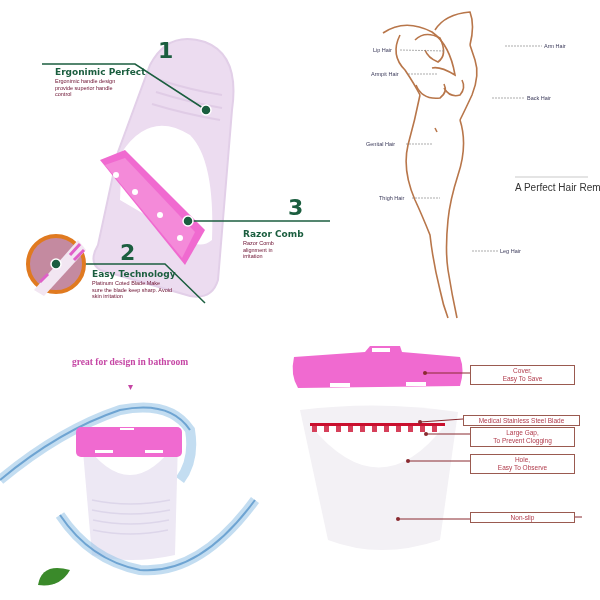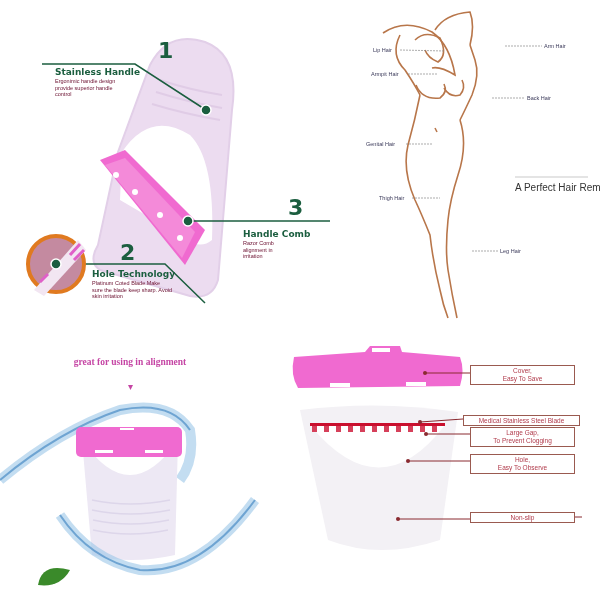--- a/index.html
+++ b/index.html
@@ -49,29 +49,29 @@
     <circle cx="188" cy="221" r="5" fill="#1b5e3f" stroke="#fff" stroke-width="1.5"></circle>
     <polyline points="56,264 165,264 205,303" stroke="#1b5e3f" stroke-width="1.5" fill="none"></polyline>
 
     <circle cx="56" cy="264" r="28" fill="#c48aa0" stroke="#e07a20" stroke-width="4"></circle>
     <path d="M34,290 L78,240 L86,250 L44,296 Z" fill="#f2e6f2"></path>
     <path d="M70,255 L80,244 M74,260 L84,250 M40,282 L48,274" stroke="#e060c8" stroke-width="3"></path>
     <circle cx="56" cy="264" r="5" fill="#1b5e3f" stroke="#fff" stroke-width="1.5"></circle>
   </svg>
 
   <div class="abs num" style="left:158px;top:38px;">1</div>
-  <div class="abs feat-title" style="left:55px;top:67px;">Stainless Handle</div>
+  <div class="abs feat-title" style="left:55px;top:67px;">Ergonimic Perfect</div>
   <div class="abs feat-desc" style="left:55px;top:78px;">Ergonimic handle design provide superior handle control</div>
 
   <div class="abs num" style="left:120px;top:240px;">2</div>
-  <div class="abs feat-title" style="left:92px;top:269px;">Hole Technology</div>
+  <div class="abs feat-title" style="left:92px;top:269px;">Easy Technology</div>
   <div class="abs feat-desc" style="left:92px;top:280px;width:80px;">Platinum Coted Blade.Make sure the blade keep sharp. Avoid skin irritation</div>
 
   <div class="abs num" style="left:288px;top:195px;">3</div>
-  <div class="abs feat-title" style="left:243px;top:229px;">Handle Comb</div>
+  <div class="abs feat-title" style="left:243px;top:229px;">Razor Comb</div>
   <div class="abs feat-desc" style="left:243px;top:240px;width:45px;">Razor Comb alignment in irritation</div>
 </div>
 
 <div class="panel" style="left:330px;top:0;width:270px;height:330px;">
   <svg width="270" height="330">
     <g stroke="#b8764a" stroke-width="1.6" fill="none">
       <path d="M53,33 Q75,18 102,32 Q120,45 125,75 Q110,66 102,68"></path>
       <path d="M105,30 Q115,14 140,12 Q145,25 140,45"></path>
       <path d="M85,40 Q95,30 110,38 Q118,55 108,62 Q98,58 95,50"></path>
       <path d="M70,35 Q60,55 75,70 Q85,85 90,95"></path>
@@ -99,21 +99,21 @@
   <div class="abs body-label" style="left:41px;top:71px;">Armpit Hair</div>
   <div class="abs body-label" style="left:197px;top:95px;">Back Hair</div>
   <div class="abs body-label" style="left:36px;top:141px;">Genital Hair</div>
   <div class="abs body-label" style="left:49px;top:195px;">Thigh Hair</div>
   <div class="abs body-label" style="left:170px;top:248px;">Leg Hair</div>
   <div class="abs tagline" style="left:185px;top:182px;">A Perfect Hair Remover.</div>
 </div>
 
 <div class="panel" style="left:0;top:330px;width:280px;height:270px;">
   <div class="abs wp-text" style="left:60px;top:27px;width:140px;">
-    <div>great for using in alignment</div>
+    <div>great for design in bathroom</div>
   </div>
   <svg width="280" height="270">
     <path d="M128,55 L133,55 L130.5,60 Z" fill="#c545a4"></path>
 
     <path d="M0,150 Q60,100 120,80 Q170,70 190,100 Q195,130 180,150" stroke="#9bc7e8" stroke-width="10" fill="none" opacity="0.6"></path>
     <path d="M0,150 Q60,100 120,80 Q170,70 190,100" stroke="#4a8cc4" stroke-width="2" fill="none" opacity="0.7"></path>
 
     <path d="M82,110 L178,110 L175,225 Q130,235 92,225 Z" fill="#ede8f4"></path>
     <path d="M82,110 Q130,180 178,110 Z" fill="#fff"></path>
     <g stroke="#ddd6ea" stroke-width="1.5" fill="none">

